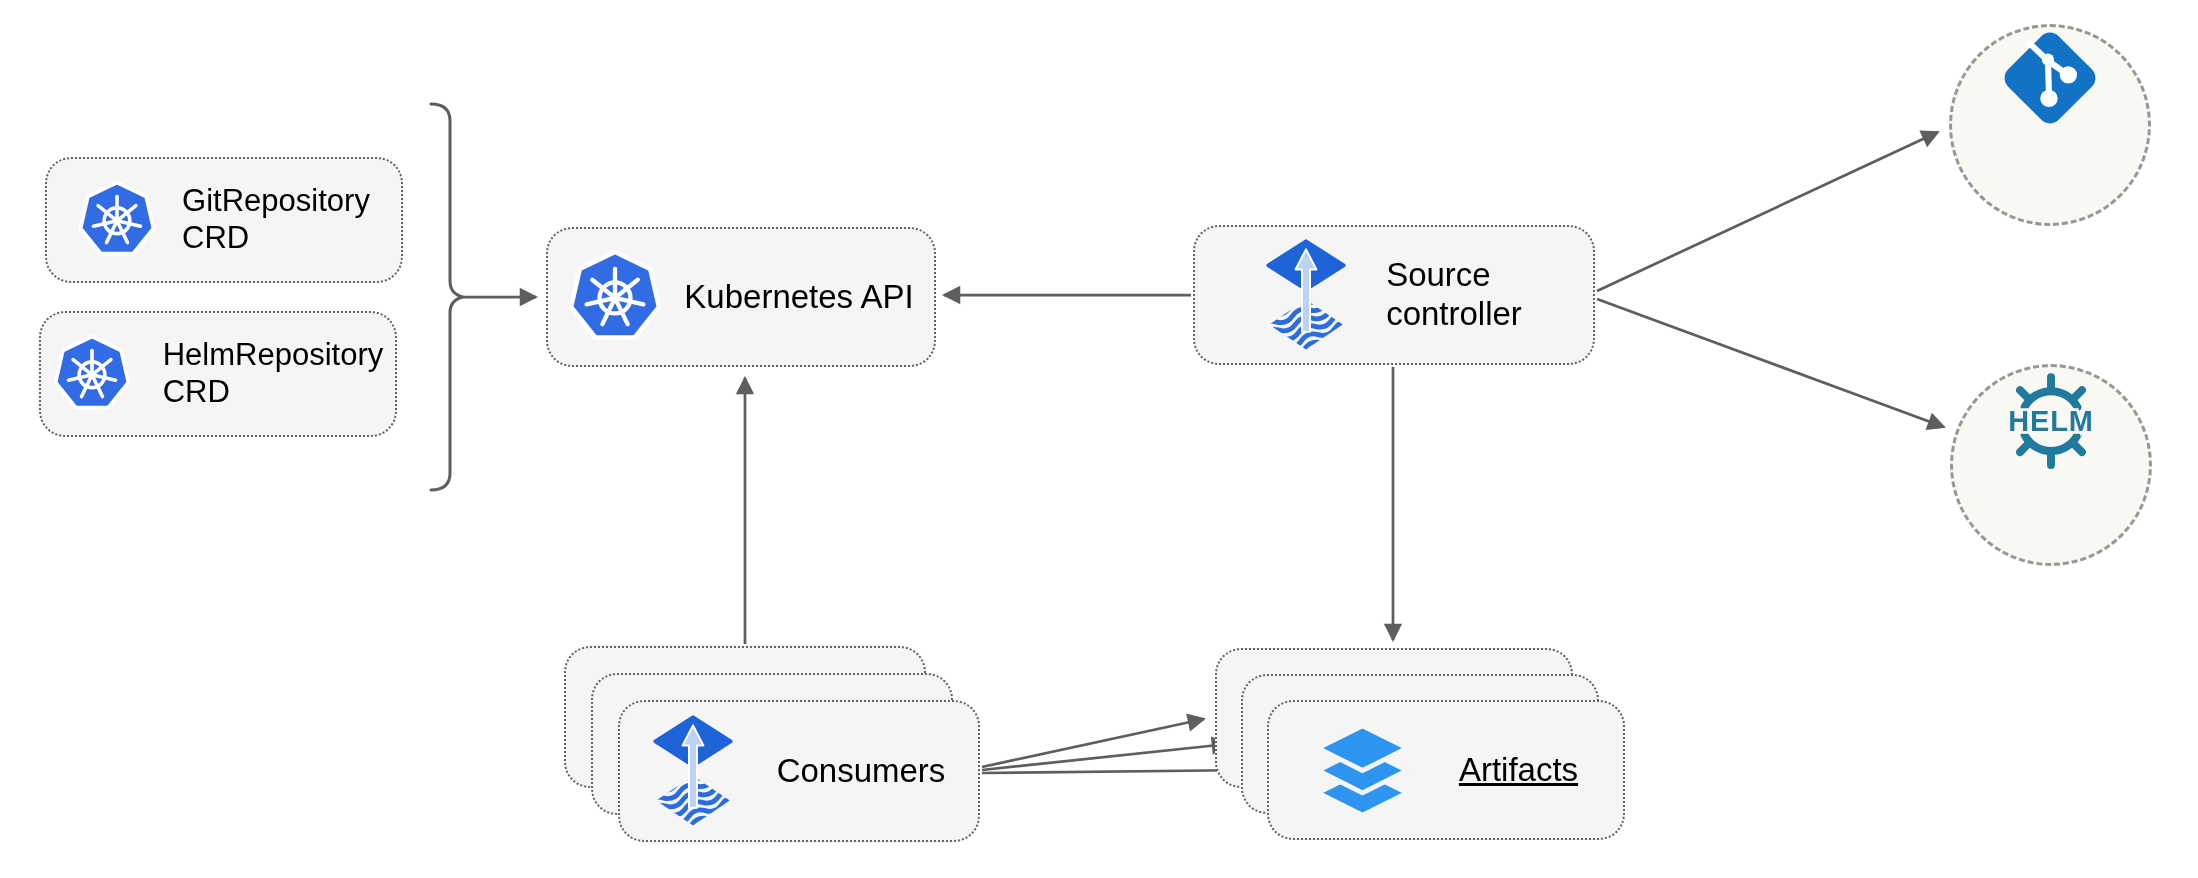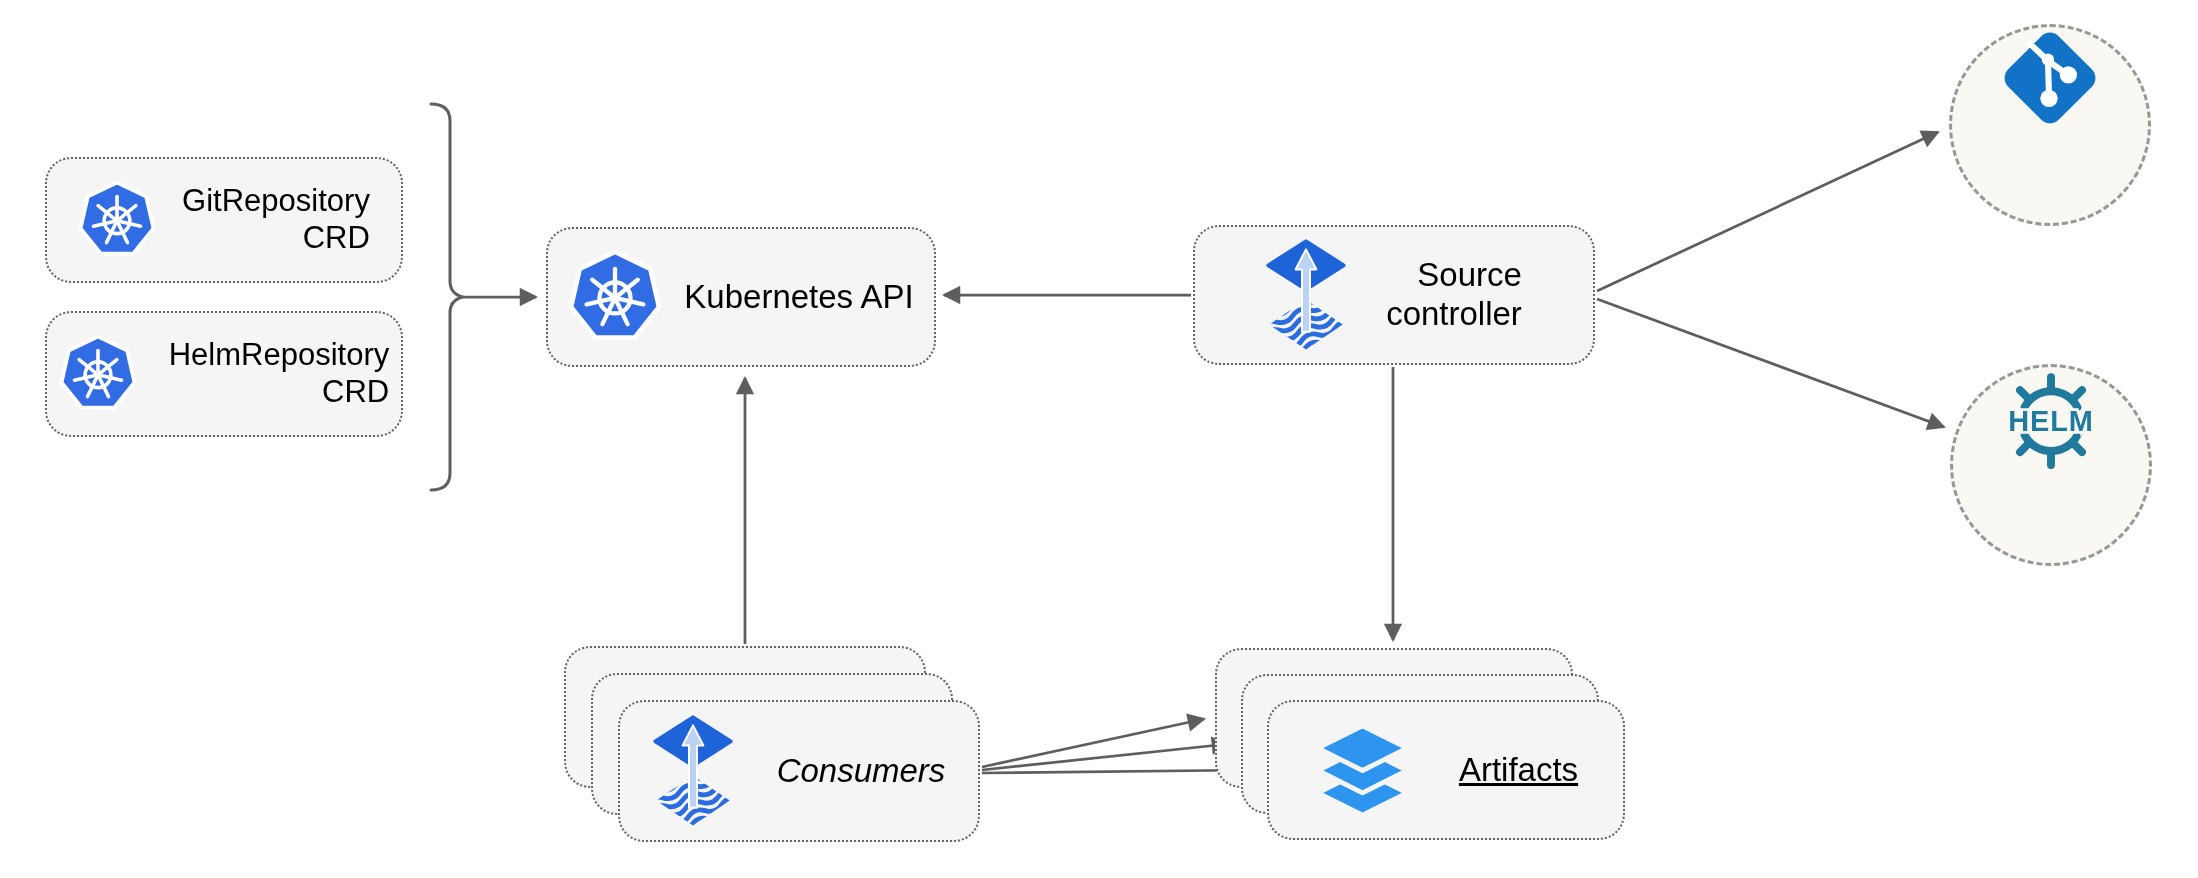--- a/index.html
+++ b/index.html
@@ -15,21 +15,21 @@
     font-family:"Liberation Sans","DejaVu Sans",sans-serif;color:var(--label-color);
     overflow:hidden;
   }
   .connectors{position:absolute;left:0;top:0;width:2198px;height:878px;pointer-events:none;}
   .node{
     position:absolute;background:var(--node-fill);
     border:2px dotted var(--node-border);border-radius:26px;
     display:flex;align-items:center;justify-content:center;gap:32px;
     box-sizing:border-box;
   }
-  .node .label{font-size:33px;line-height:1.18;text-align:right;white-space:nowrap;}
+  .node .label{font-size:33px;line-height:1.18;text-align:left;white-space:nowrap;}
   .node .label.small{font-size:31px;}
   .endpoint{
     position:absolute;background:var(--endpoint-fill);
     border:3px dashed var(--endpoint-border);border-radius:50%;
     display:flex;justify-content:center;box-sizing:border-box;
   }
   .icn{display:block;flex:0 0 auto;}
   .defs-holder{position:absolute;width:0;height:0;overflow:hidden;}
 </style>
 </head>
@@ -115,21 +115,21 @@
   <div class="node" style="left:45px;top:157px;width:358px;height:126px;gap:26px;">
     <svg class="icn" width="78" height="78">
         <use href="#k8s-logo"></use>
       </svg>
     <div class="label small">
       <div>GitRepository</div>
       <div>CRD</div>
     </div>
   </div>
 
-  <div class="node" style="left:45px;top:311px;width:358px;height:126px;">
+  <div class="node" style="left:39px;top:311px;width:358px;height:126px;">
     <svg class="icn" width="78" height="78">
         <use href="#k8s-logo"></use>
       </svg>
     <div class="label small">
       <div>HelmRepository</div>
       <div>CRD</div>
     </div>
   </div>
 
   <div class="node" style="left:546px;top:227px;width:390px;height:140px;gap:22px;">
@@ -144,21 +144,21 @@
         <use href="#flux-logo"></use>
       </svg>
     <div class="label">
       <div>Source</div>
       <div>controller</div>
     </div>
   </div>
 
   <div class="node" style="left:564px;top:646px;width:362px;height:142px;"></div>
   <div class="node" style="left:591px;top:673px;width:362px;height:142px;"></div>
-  <div class="node" style="left:618px;top:700px;width:362px;height:142px;gap:44px;font-style:italic;">
+  <div class="node" style="left:618px;top:700px;width:362px;height:142px;gap:44px;">
     <svg class="icn" width="80" height="112">
         <use href="#flux-logo"></use>
       </svg>
     <div class="label">Consumers</div>
   </div>
 
   <div class="node" style="left:1215px;top:648px;width:358px;height:140px;"></div>
   <div class="node" style="left:1241px;top:674px;width:358px;height:140px;"></div>
   <div class="node" style="left:1267px;top:700px;width:358px;height:140px;gap:48px;text-decoration:underline;">
     <svg class="icn" width="97" height="97">

